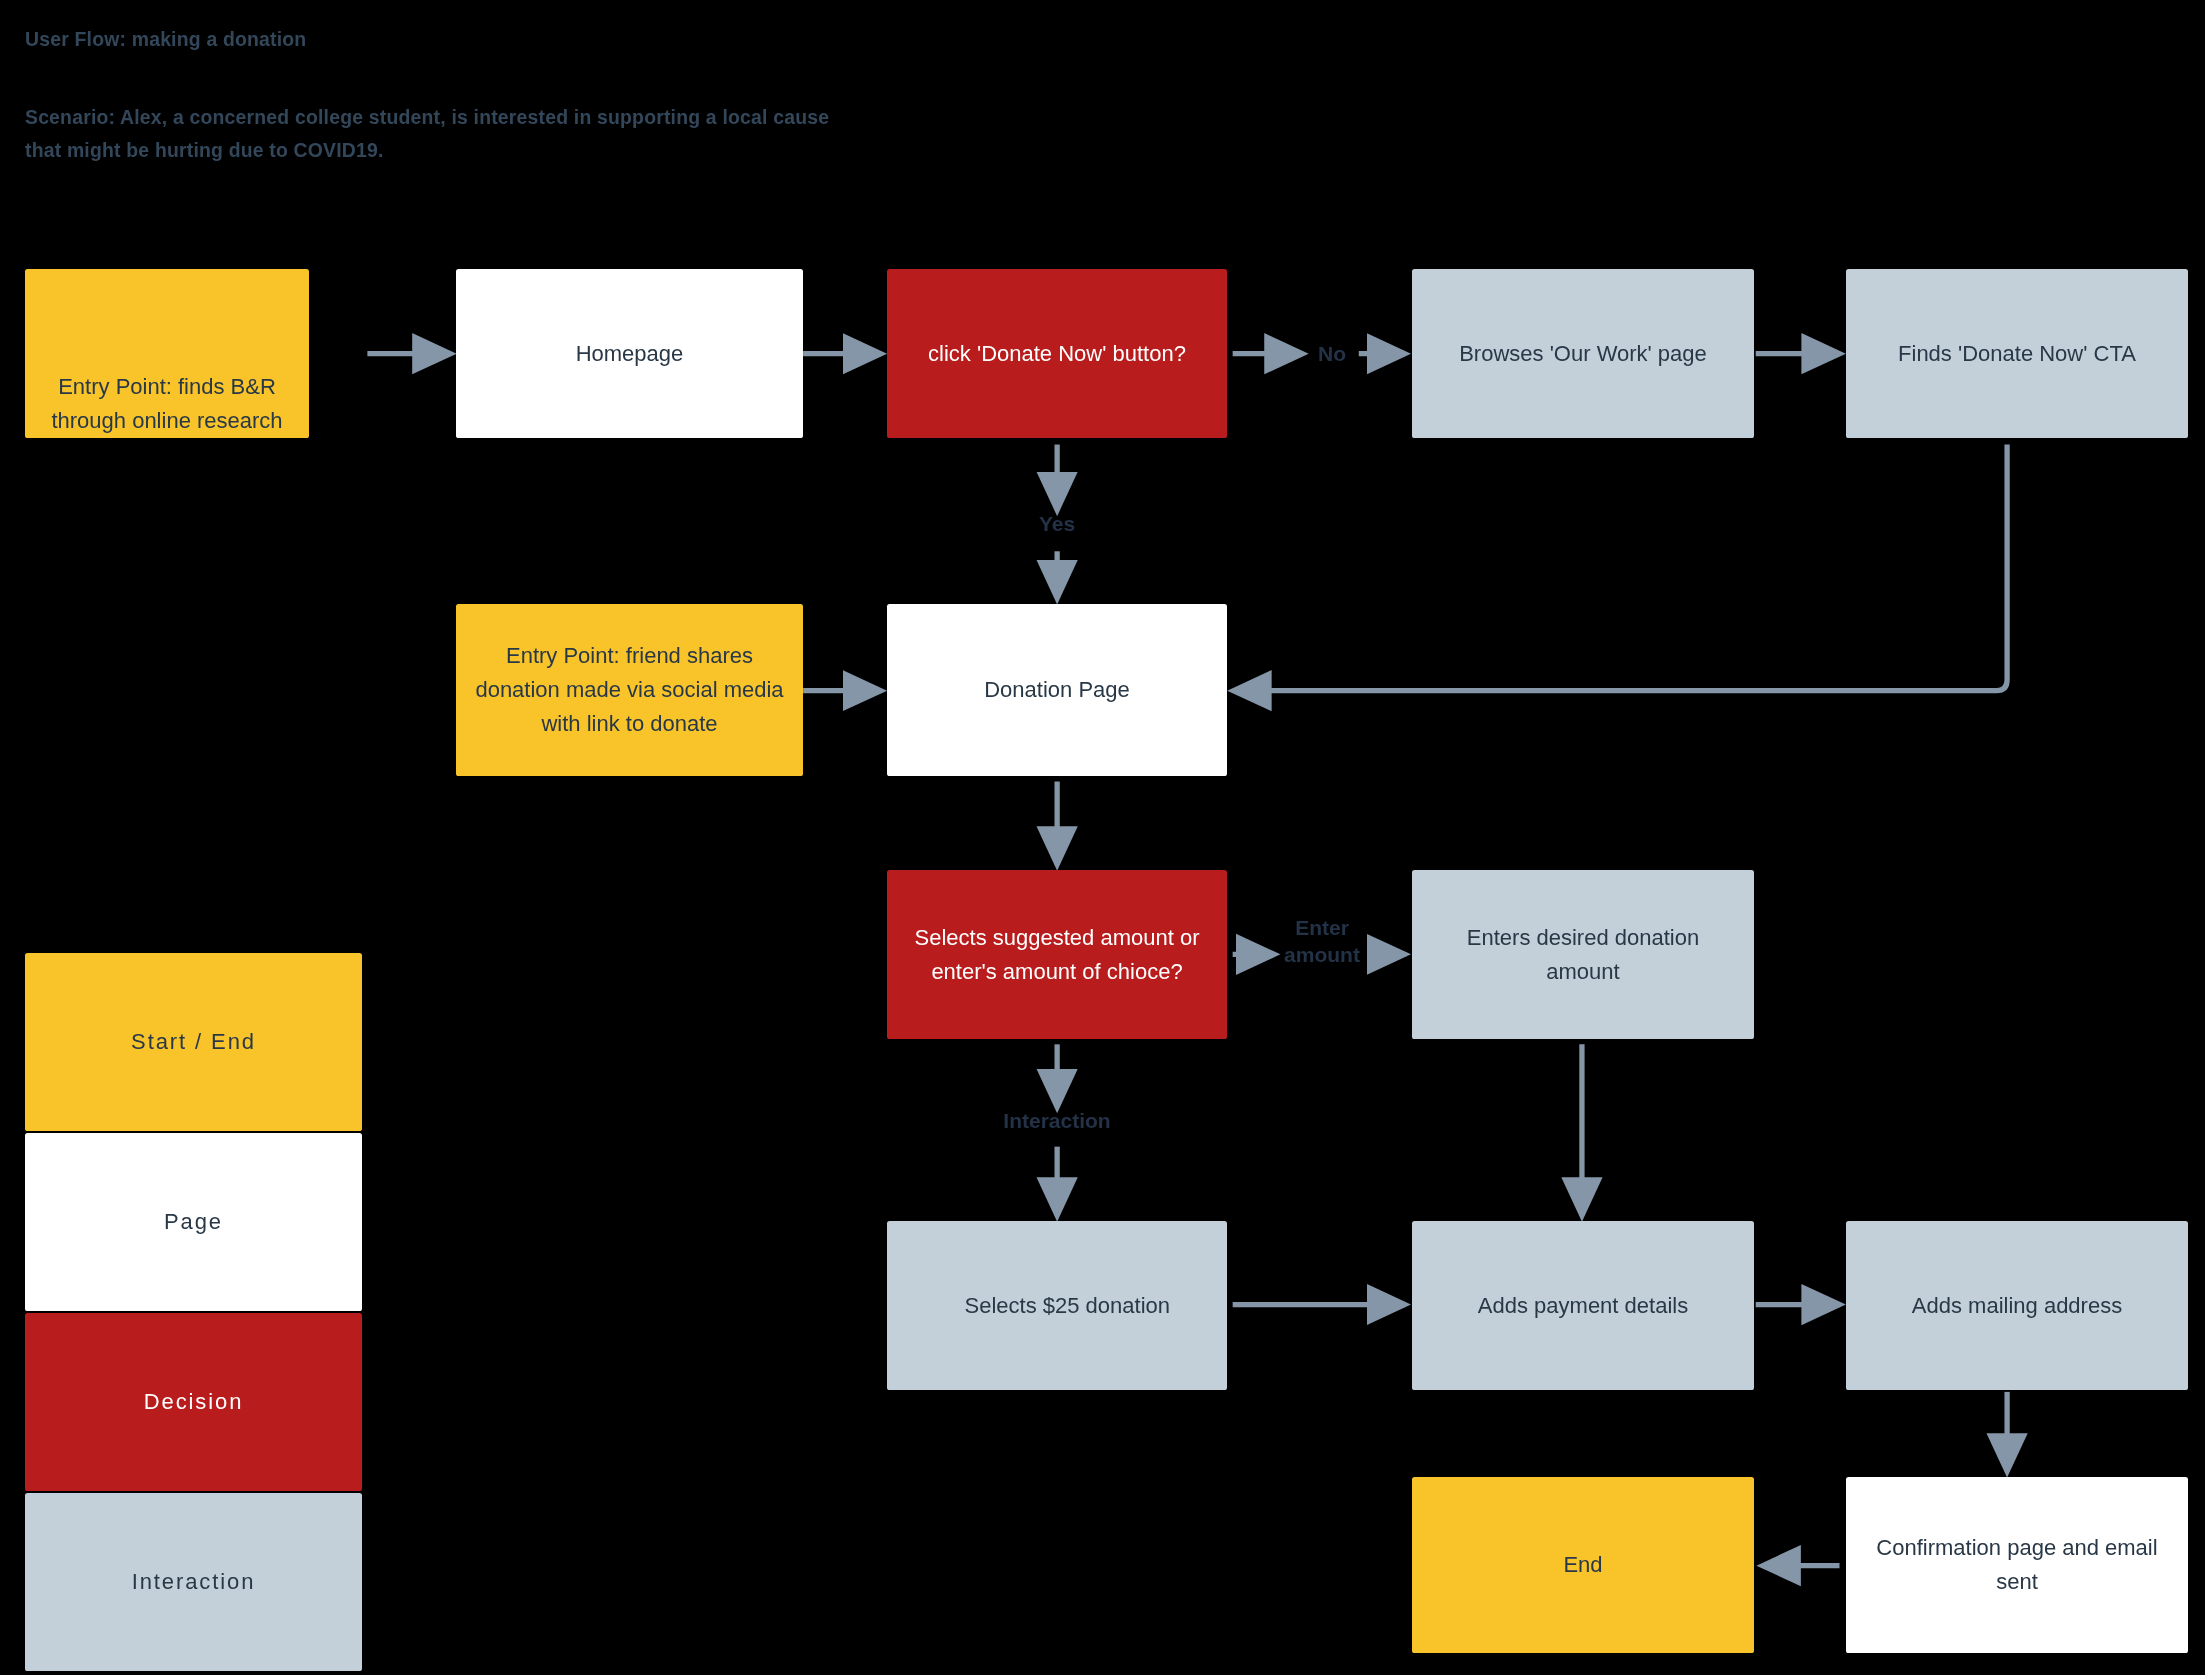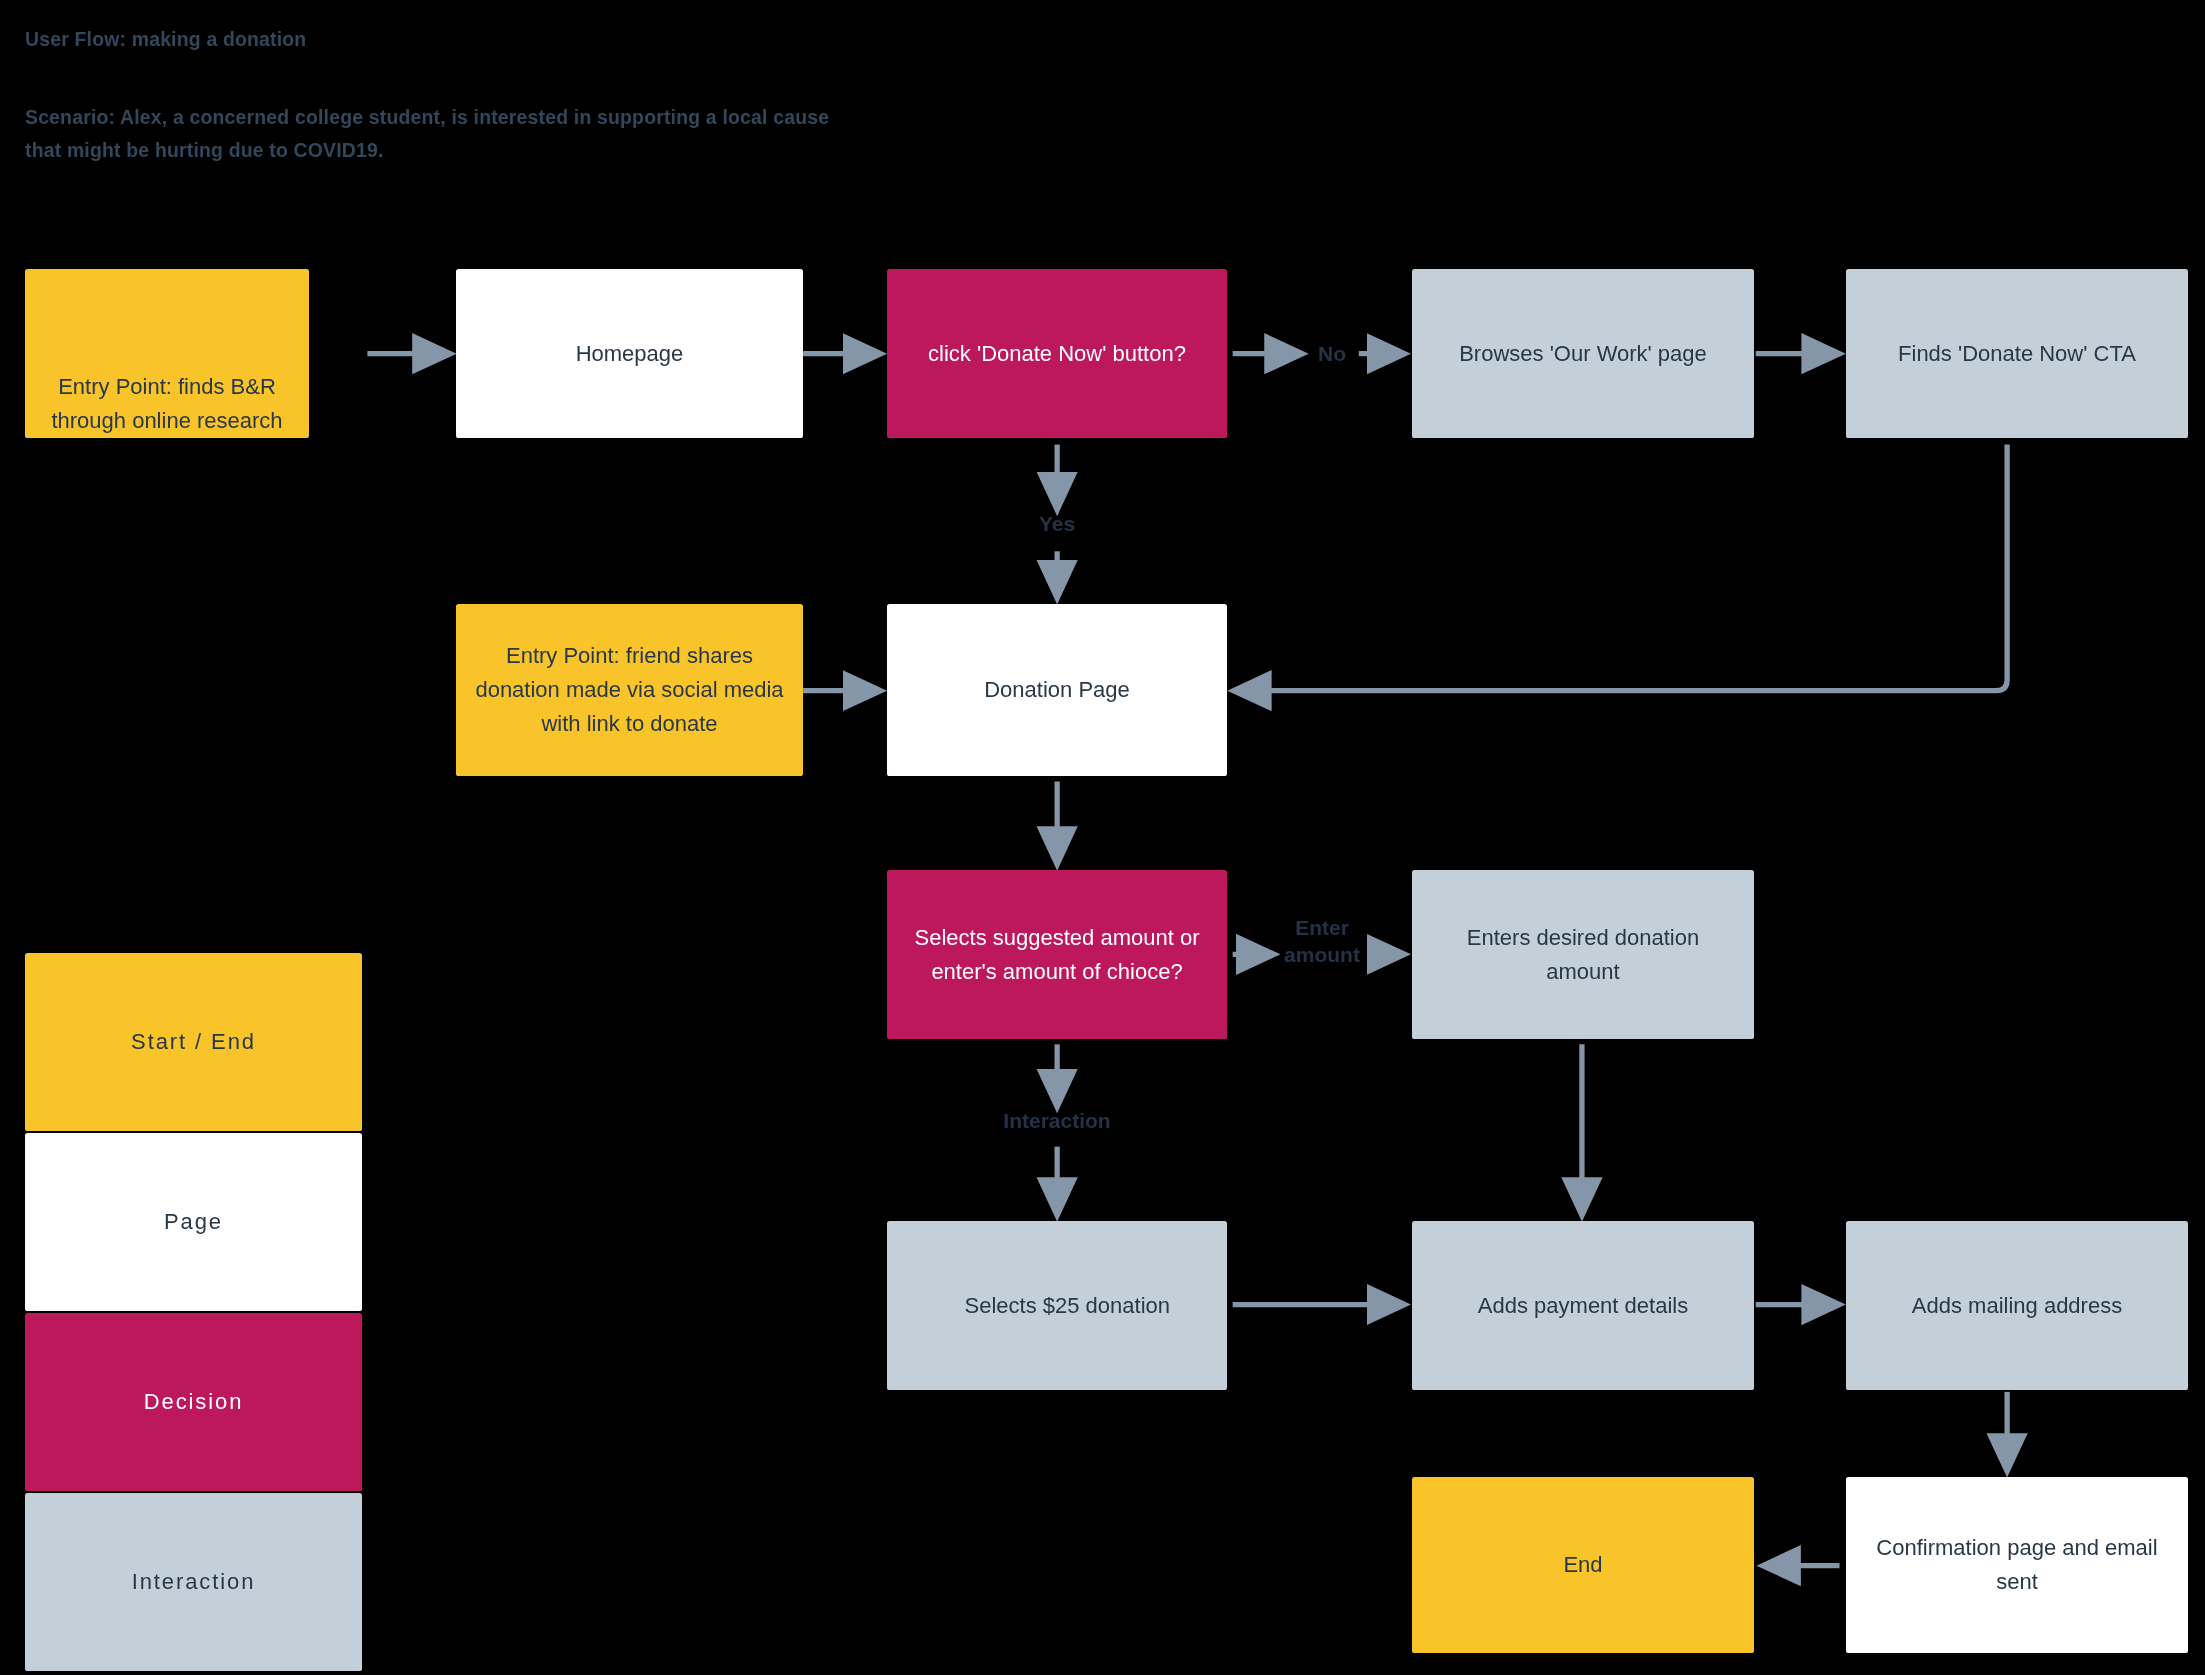--- a/index.html
+++ b/index.html
@@ -17,21 +17,21 @@
   
   .node{
     position:absolute;box-sizing:border-box;
     display:flex;align-items:center;justify-content:center;text-align:center;
     border-radius:2.6px;font-size:22px;line-height:34px;padding:0 19.4px;
     z-index:3;
   }
   .node span{display:block;}
   .n-start{background:#f8c42a;color:#293847;}
   .n-page{background:#ffffff;color:#293847;}
-  .n-decision{background:#be185d;color:#ffffff;}
+  .n-decision{background:#b91c1c;color:#ffffff;}
   .n-inter{background:#c3d0d9;color:#293847;}
 
   
   .legend-item{
     position:absolute;left:25px;width:337px;height:178px;
     display:flex;align-items:center;justify-content:center;
     font-size:22px;letter-spacing:1.9px;border-radius:2.6px;z-index:3;
   }
   .lbl{position:absolute;color:#233247;font-size:21px;font-weight:bold;
        line-height:27px;text-align:center;z-index:4;white-space:pre-line;}

